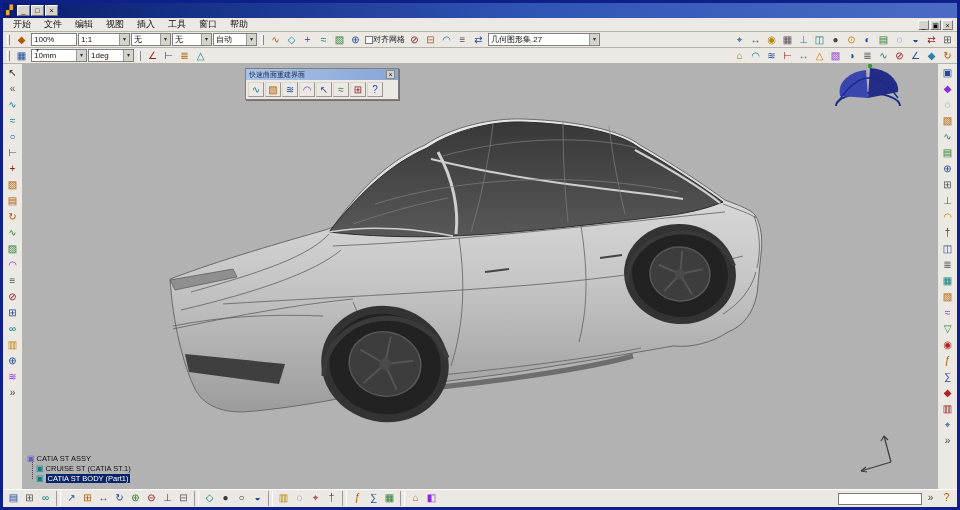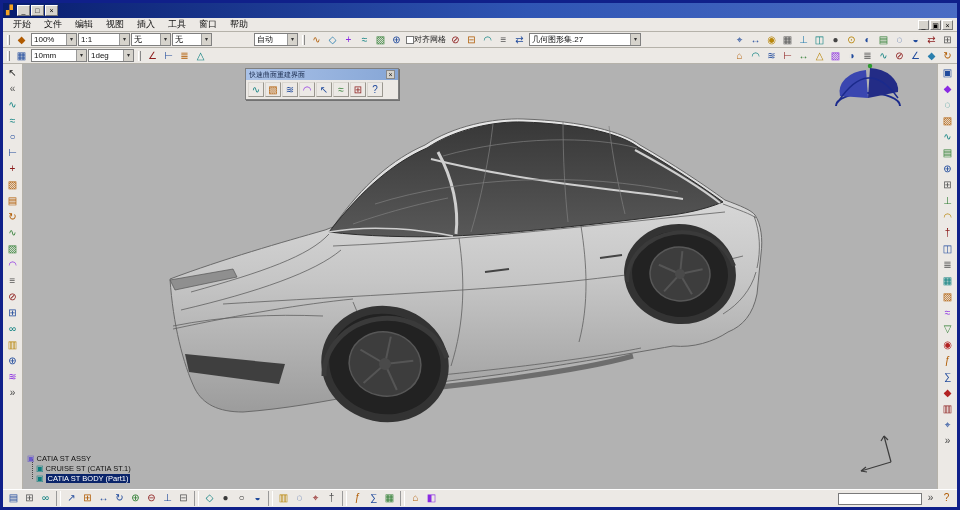--- a/index.html
+++ b/index.html
@@ -86,37 +86,37 @@
   </div>
 
   <div class="toolbar">
     <span class="grip"></span>
     <span class="icon-list">
 
     <span class="tbicon g" style="color: rgb(176, 90, 0);">◆</span>
       </span>
     <span class="icon-list">
 
-    <span class="combo" style="width: 46px;">
+    <span class="combo" style="width: 46px; flex-direction: column;">
           <span class="combo-v">100%</span>
           <span class="combo-arrow"></span>
         </span>
         <span class="combo" style="width: 52px;">
           <span class="combo-v">1:1</span>
           <span class="combo-arrow"></span>
         </span>
         <span class="combo" style="width: 40px;">
           <span class="combo-v">无</span>
           <span class="combo-arrow"></span>
         </span>
         <span class="combo" style="width: 40px;">
           <span class="combo-v">无</span>
           <span class="combo-arrow"></span>
         </span>
-        <span class="combo" style="width: 44px; margin-left: 41px;">
+        <span class="combo" style="width: 44px;">
           <span class="combo-v">自动</span>
           <span class="combo-arrow"></span>
         </span>
       </span>
     <span class="grip"></span>
     <span class="icon-list">
 
     <span class="tbicon g" style="color: rgb(176, 90, 0);">∿</span>
         <span class="tbicon g" style="color: rgb(42, 127, 174);">◇</span>
         <span class="tbicon g" style="color: rgb(138, 43, 226);">+</span>

